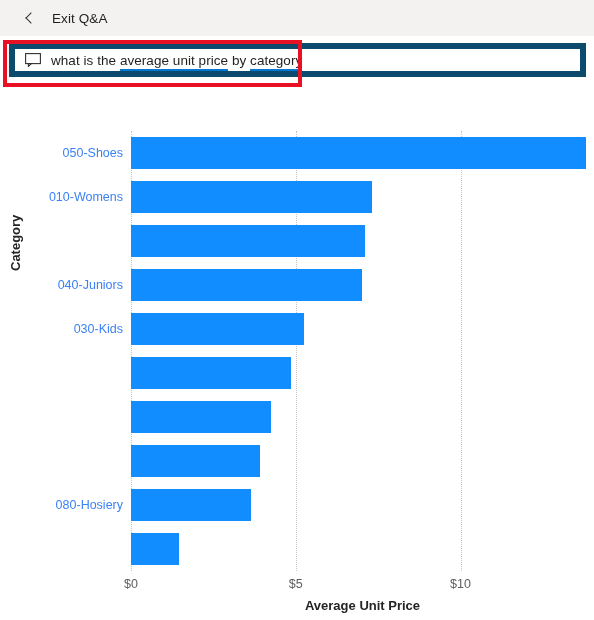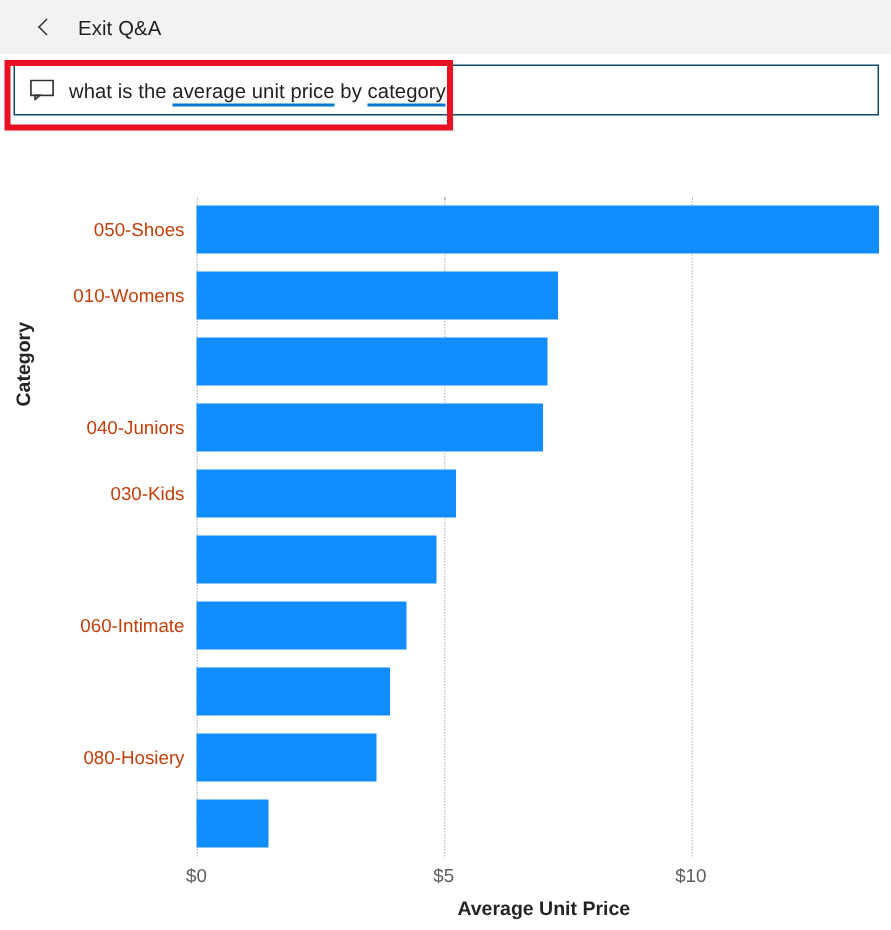--- a/index.html
+++ b/index.html
@@ -52,21 +52,21 @@
   .qa-row {
     position: absolute;
     left: 0; top: 37px;
     width: 594px; height: 46px;
     background: #ffffff;
   }
   .qa-input {
     position: absolute;
     left: 9px; top: 6px;
     width: 577px; height: 34px;
-    border: 1px solid #0c4a6e;
+    border: 6px solid #0c4a6e;
     box-sizing: border-box;
     background: #ffffff;
     display: flex;
     align-items: center;
     padding-left: 10px;
   }
   .bubble-icon { flex: none; margin-right: 10px; display: block; }
   .qa-text {
     font-size: 13.5px;
     color: #201f1e;
@@ -118,21 +118,21 @@
   .bar {
     height: 32px;
     background: #118dff;
   }
   .ycat {
     position: absolute;
     right: 0;
     width: 120px;
     text-align: right;
     font-size: 12.5px;
-    color: #c2410c;
+    color: #3b82f6;
     height: 32px;
     line-height: 32px;
     white-space: nowrap;
     padding-right: 8px;
     box-sizing: border-box;
   }
   .ycat-wrap {
     position: absolute;
     left: 0; top: 36px;
     width: 131px; height: 440px;
@@ -189,21 +189,20 @@
 
 <div class="red-box"></div>
 
 <div class="chart-area">
   <div class="ytitle">Category</div>
   <div class="ycat-wrap" id="ycat-wrap">
       <div class="ycat" style="top: 6px;">050-Shoes</div>
       <div class="ycat" style="top: 50px;">010-Womens</div>
       <div class="ycat" style="top: 138px;">040-Juniors</div>
       <div class="ycat" style="top: 182px;">030-Kids</div>
-      <div class="ycat" style="top: 270px;">060-Intimate</div>
       <div class="ycat" style="top: 358px;">080-Hosiery</div>
     </div>
   <div class="plot" id="plot">
       <div class="gridline" style="left: 0px;"></div>
       <div class="gridline" style="left: 164.769px;"></div>
       <div class="gridline" style="left: 329.537px;"></div>
       <div class="bar-row" style="top: 6px;">
         <div class="bar" title="050-Shoes: 13.8" style="width: 454.762px; background: rgb(17, 141, 255);"></div>
       </div>
       <div class="bar-row" style="top: 50px;">

